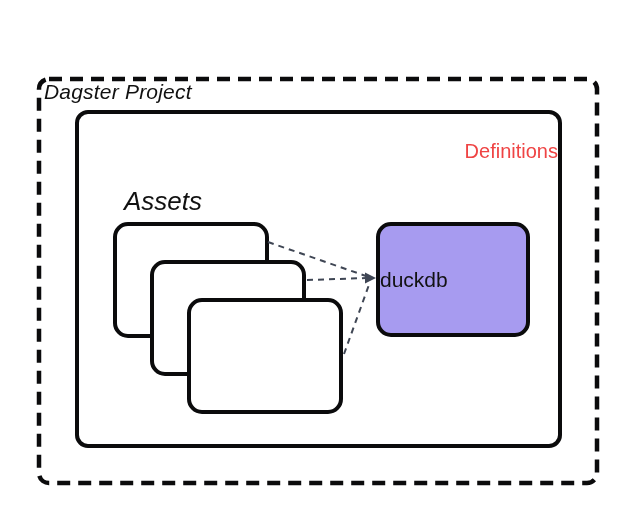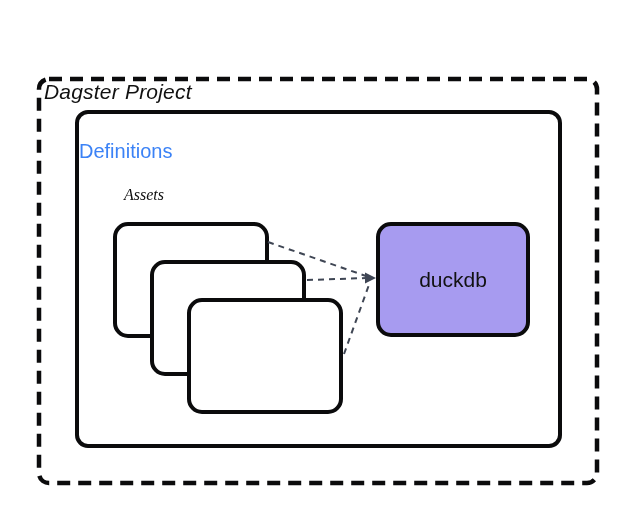--- a/index.html
+++ b/index.html
@@ -35,31 +35,30 @@
     box-sizing: border-box;
     border: 4px solid var(--border, #0b0b0c);
     border-radius: 13px;
     background: #ffffff;
   }
   .definitions-label {
     position: absolute;
     left: 0;
     top: 26px;
     width: 100%;
-    text-align: left;
+    text-align: right;
     font-size: 20px;
-    color: #3b82f6;
+    color: #ef4444;
   }
   .group-label {
     position: absolute;
-    font-size: 16px;
+    font-size: 26px;
     font-style: italic;
     font-weight: 500;
     color: #111111;
-    font-family: Liberation Serif, serif;
   }
   .assets-label { left: 124px; top: 186px; }
   .resource-label { left: 387px; top: 186px; }
   .asset-card {
     position: absolute;
     width: 156px;
     height: 116px;
     box-sizing: border-box;
     border: 4px solid var(--border, #0b0b0c);
     border-radius: 15px;
@@ -73,21 +72,21 @@
     left: 376px;
     top: 222px;
     width: 154px;
     height: 115px;
     box-sizing: border-box;
     border: 4px solid var(--border, #0b0b0c);
     border-radius: 15px;
     background: var(--resource-fill, #a79bf0);
     display: flex;
     align-items: center;
-    justify-content: center;
+    justify-content: flex-start;
   }
   .resource-name {
     font-size: 21px;
     color: #121212;
   }
   .overlay-svg {
     position: absolute;
     left: 0;
     top: 0;
     pointer-events: none;

